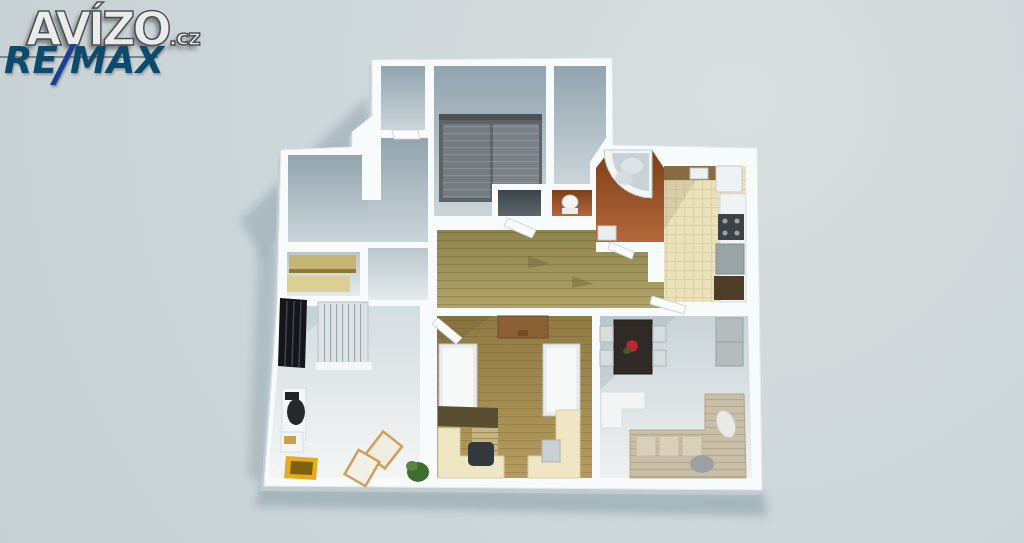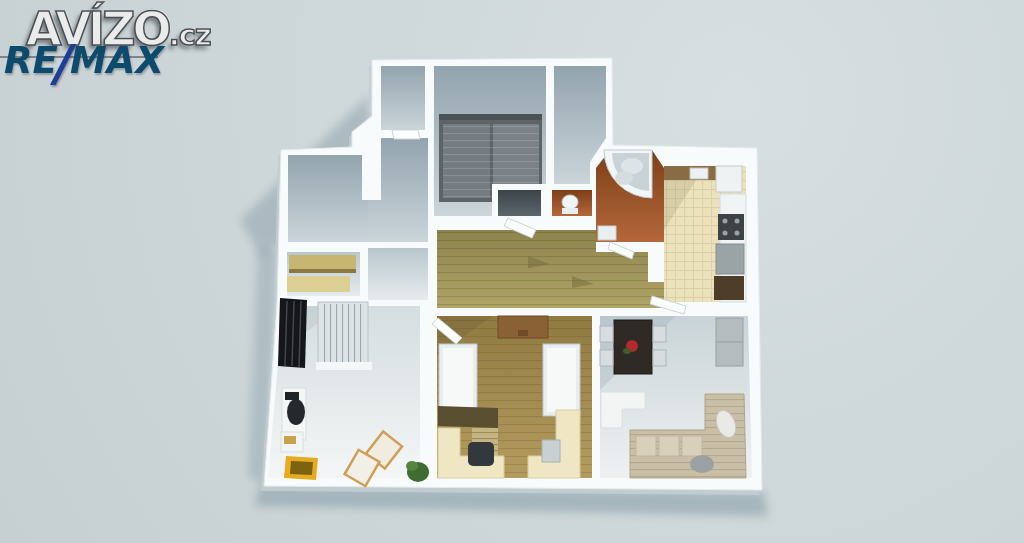--- a/index.html
+++ b/index.html
@@ -14,21 +14,21 @@
   }
   .avizo{
     position:absolute;left:26px;top:6px;
     font-family:"DejaVu Sans","Liberation Sans",sans-serif;
     font-weight:bold;font-size:46px;letter-spacing:-3px;line-height:1;
     color:#e9eceb;
     -webkit-text-stroke:1.5px #4a4e52;
     text-shadow:-3px 4px 4px rgba(45,50,55,0.55), 1px -1px 0 rgba(255,255,255,0.8);
     white-space:nowrap;
   }
-  .avizo .tld{font-size:29px;letter-spacing:-1px;}
+  .avizo .tld{font-size:22px;letter-spacing:-1px;}
   .remax{
     position:absolute;left:4px;top:42px;
     font-family:"DejaVu Sans","Liberation Sans",sans-serif;
     font-style:italic;font-weight:bold;font-size:37px;line-height:1;
     letter-spacing:0px;white-space:nowrap;
     text-shadow:1px 2px 2px rgba(30,30,35,0.3);
   }
   .remax .re,.remax .max{color:#0c4a6e;margin-top:20px;}
   .remax .slash{
     color:#1d3f96;font-size:50px;line-height:0;vertical-align:-7px;margin:0 -3px;

